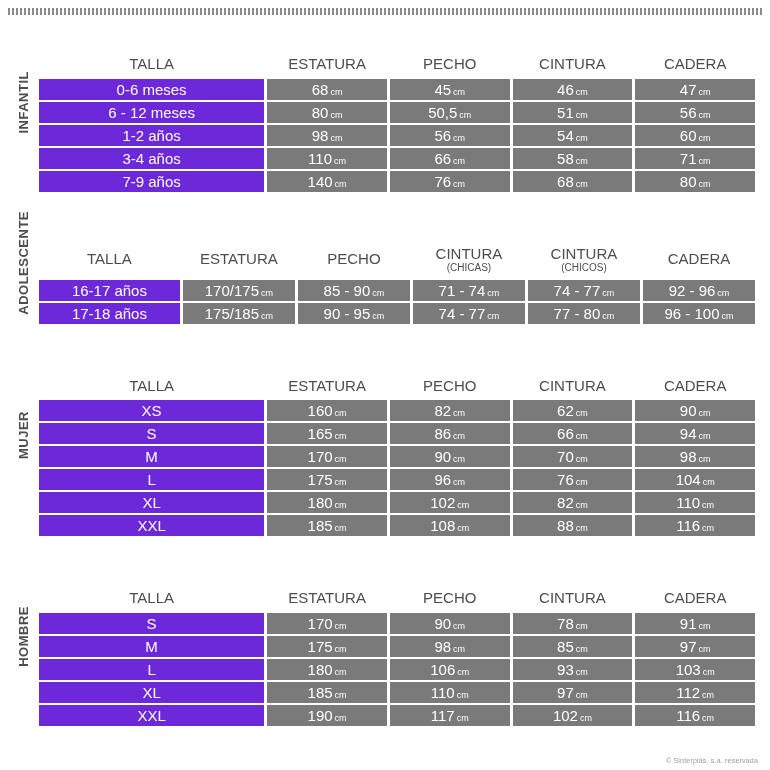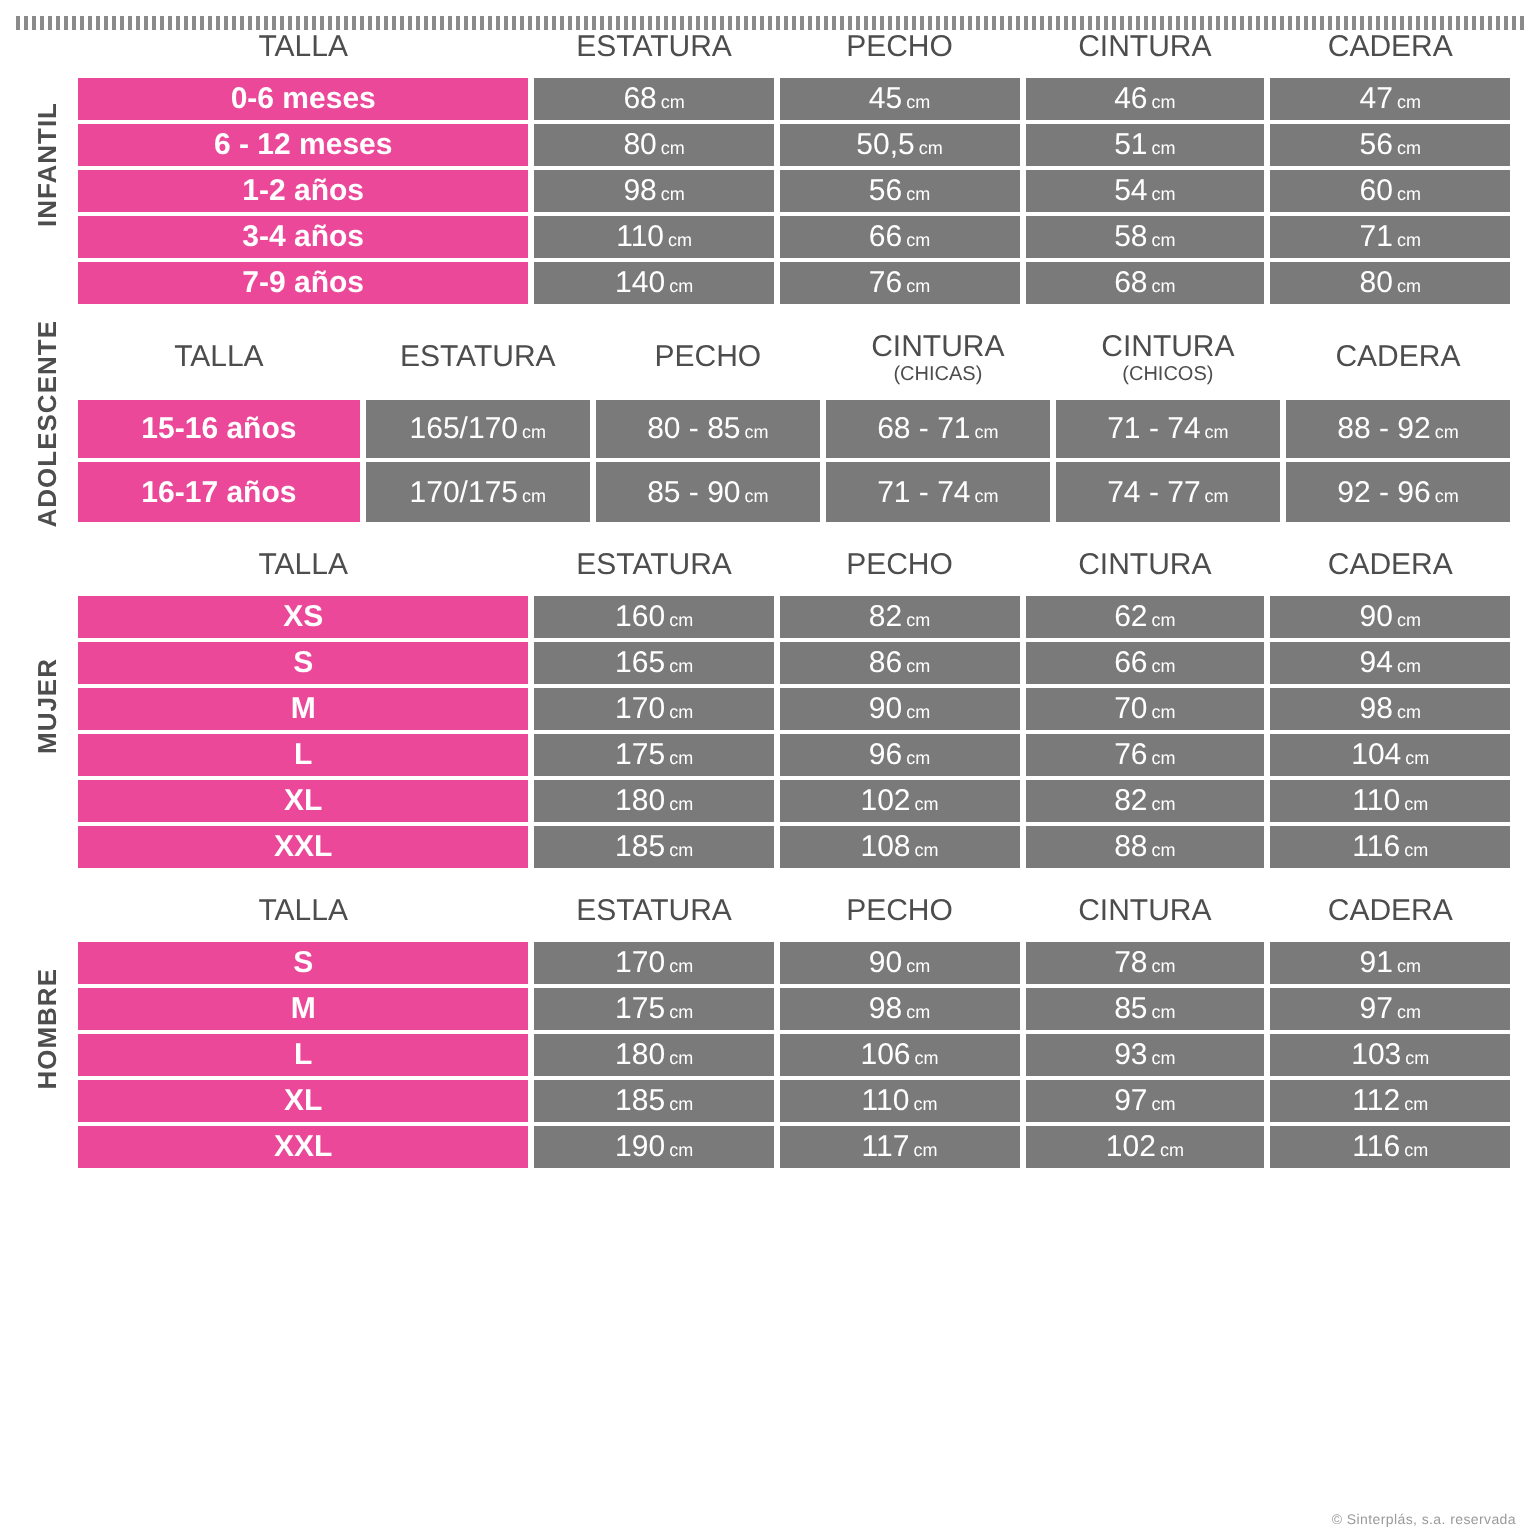--- a/index.html
+++ b/index.html
@@ -53,20 +53,21 @@
   .side-label span {
     writing-mode: vertical-rl;
     transform: rotate(180deg);
     white-space: nowrap;
   }
   table.sizes {
     border-collapse: separate;
     border-spacing: 3px 2px;
     width: 100%;
     table-layout: fixed;
+    margin-top: 40px;
   }
   table.sizes th {
     font-size: 15px;
     font-weight: normal;
     color: #4d4d4d;
     text-align: center;
     padding: 4px 0 5px 0;
     background: transparent;
     line-height: 1.05;
   }
@@ -78,22 +79,21 @@
   table.sizes td {
     background: #7a7a7a;
     color: #ffffff;
     text-align: center;
     font-size: 15px;
     height: 21px;
     padding: 0;
     white-space: nowrap;
   }
   table.sizes td.name {
-    background: #ec4899;
-    font-weight: bold;
+    background: #6d28d9;
   }
   table.sizes td .u {
     font-size: 9px;
     margin-left: 2px;
     vertical-align: baseline;
   }
   
   .tbl-infantil col.c0 { width: 175px; }
   .tbl-infantil col.cx { width: 93px; }
 
@@ -203,34 +203,34 @@
               <th><span>TALLA</span></th>
               <th><span>ESTATURA</span></th>
               <th><span>PECHO</span></th>
               <th><span>CINTURA</span><span class="sub">(CHICAS)</span></th>
               <th><span>CINTURA</span><span class="sub">(CHICOS)</span></th>
               <th><span>CADERA</span></th>
             </tr>
           </thead>
           <tbody>
             <tr>
-              <td class="name">15-16 años</td>
-              <td><span>165/170</span><span class="u">cm</span></td>
-              <td><span>80 - 85</span><span class="u">cm</span></td>
-              <td><span>68 - 71</span><span class="u">cm</span></td>
-              <td><span>71 - 74</span><span class="u">cm</span></td>
-              <td><span>88 - 92</span><span class="u">cm</span></td>
-            </tr>
-            <tr>
               <td class="name">16-17 años</td>
               <td><span>170/175</span><span class="u">cm</span></td>
               <td><span>85 - 90</span><span class="u">cm</span></td>
               <td><span>71 - 74</span><span class="u">cm</span></td>
               <td><span>74 - 77</span><span class="u">cm</span></td>
               <td><span>92 - 96</span><span class="u">cm</span></td>
+            </tr>
+            <tr>
+              <td class="name">17-18 años</td>
+              <td><span>175/185</span><span class="u">cm</span></td>
+              <td><span>90 - 95</span><span class="u">cm</span></td>
+              <td><span>74 - 77</span><span class="u">cm</span></td>
+              <td><span>77 - 80</span><span class="u">cm</span></td>
+              <td><span>96 - 100</span><span class="u">cm</span></td>
             </tr>
           </tbody>
         </table>
       </div>
       <div class="gap-sm"></div>
       <div class="section">
         <div class="side-label">
           <span>MUJER</span>
         </div>
         <table class="sizes tbl-mujer">

